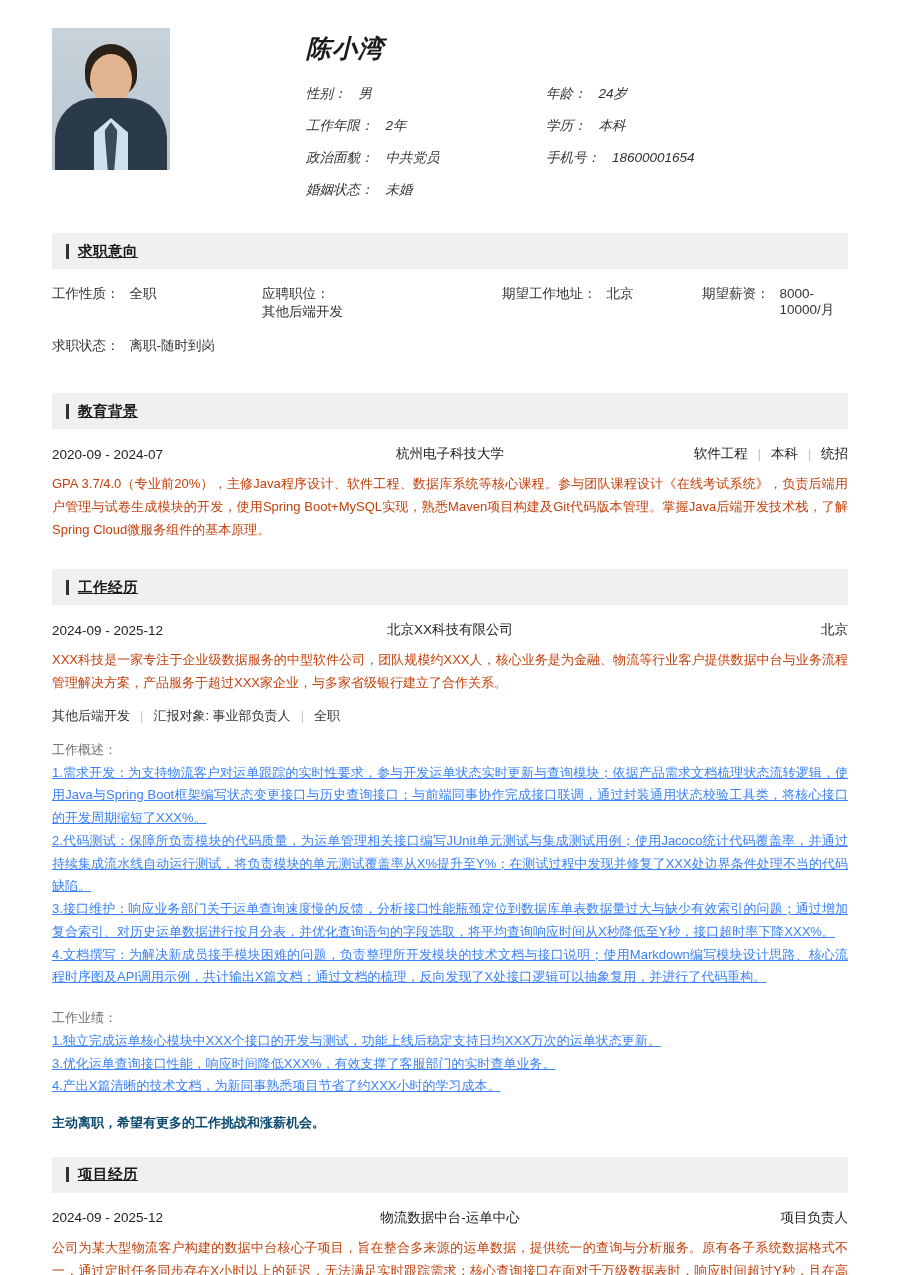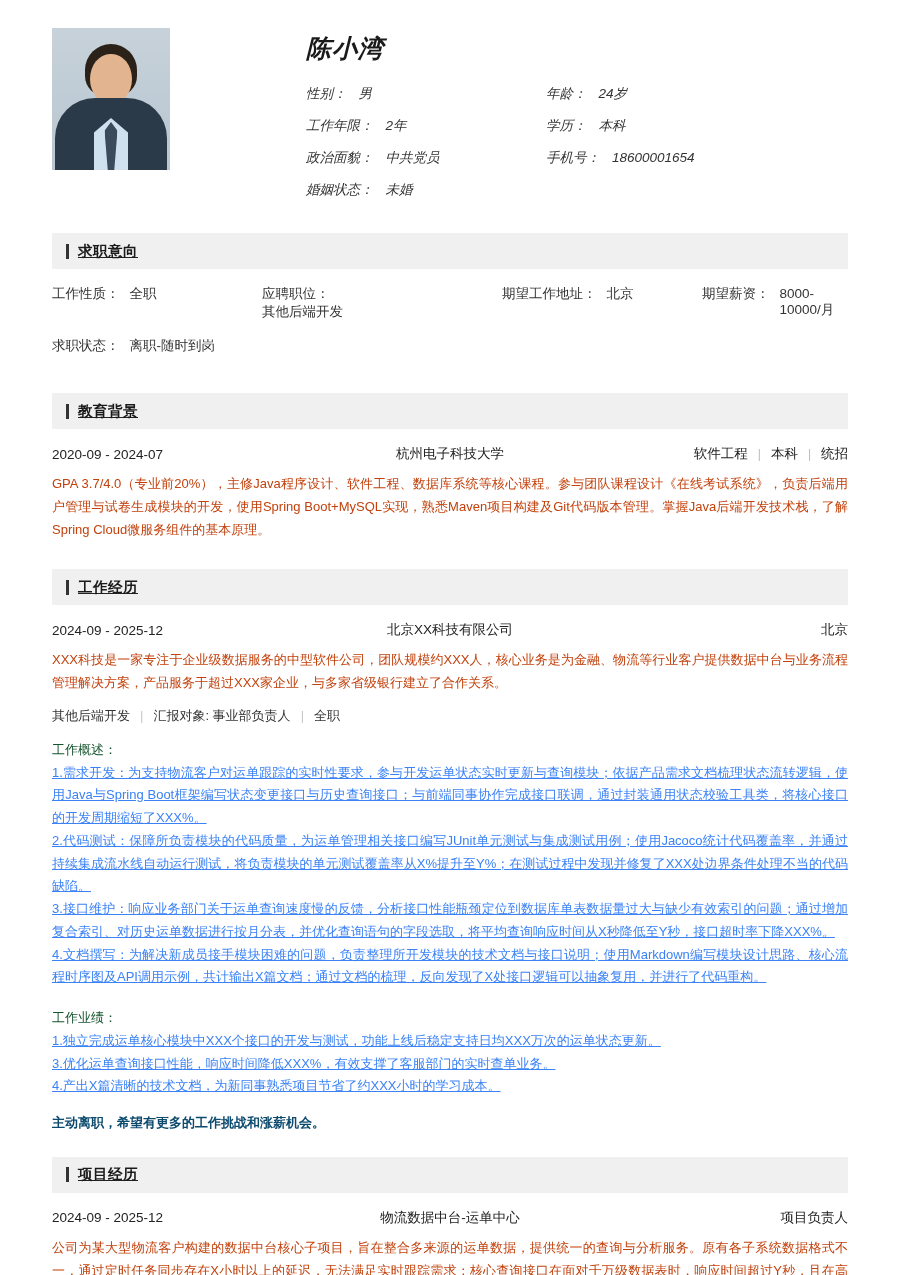--- a/index.html
+++ b/index.html
@@ -191,21 +191,21 @@
     align-items: baseline;
     font-size: 13px;
     color: #333333;
     margin: 12px 0 14px 0;
   }
   .meta-line .sep { color: #c8c8c8; padding: 0 10px; }
 
   .block { margin-top: 12px; }
   .block-title {
     font-size: 13px;
-    color: #14532d;
+    color: #737373;
     line-height: 1.75;
   }
   .list-item {
     font-size: 13px;
     line-height: 1.75;
     color: #3b82f6;
     text-align: justify;
     text-decoration: underline;
   }
   .closing {

